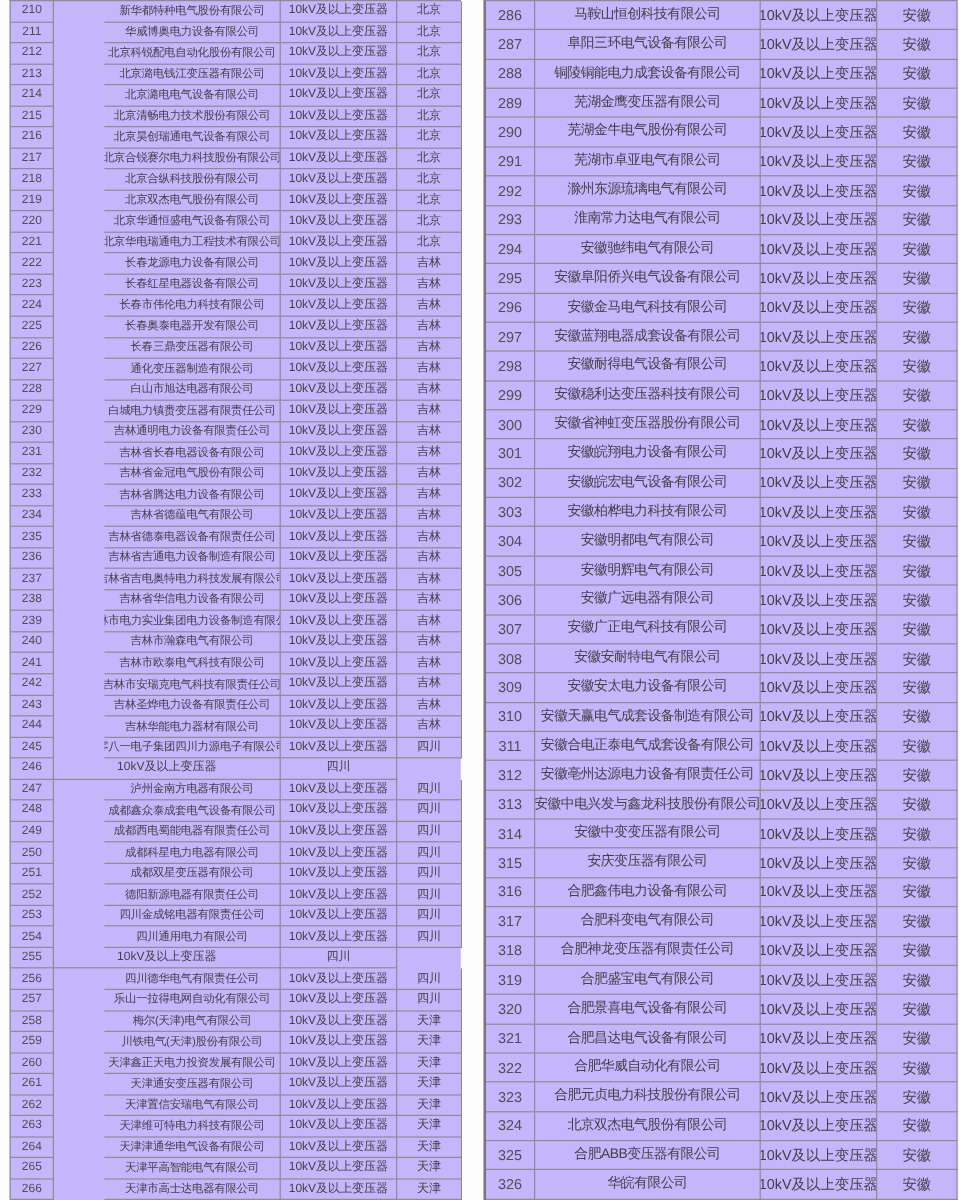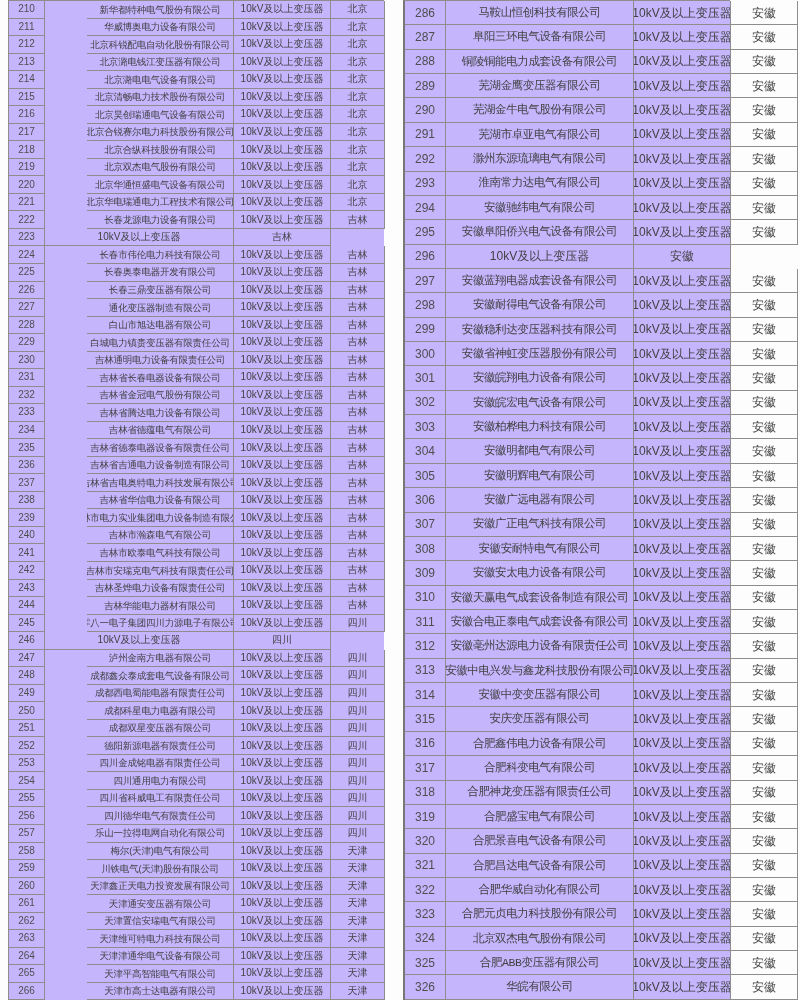--- a/index.html
+++ b/index.html
@@ -11,42 +11,42 @@
   }
   .supplier-table{
     position:absolute;top:0;bottom:0;
     display:flex;flex-direction:column;
     background:#c4b5fd;
     border-top:1px solid #8d8d8d;
     border-left:1px solid #8d8d8d;
     box-sizing:border-box;
   }
   .supplier-table.left{left:8px;width:376px;}
-  .supplier-table.right{left:403px;width:327px;border-left:2px solid #777;}
+  .supplier-table.right{left:403px;width:395px;border-left:2px solid #777;}
   .row{
     flex:1 1 0;
     display:grid;
     box-sizing:border-box;
   }
   .left .row{grid-template-columns:36px 189px 97px 54px;}
   .right .row{grid-template-columns:41px 188px 97px 67px;}
   .cell{
     display:flex;align-items:center;justify-content:center;
     border-right:1px solid #8d8d8d;
     border-bottom:1px solid #8d8d8d;
     box-sizing:border-box;
     white-space:nowrap;
     overflow:hidden;
     text-align:center;
     line-height:1;
   }
   .left .cell{font-size:10px;}
   .left .cell.c1{font-size:9.5px;letter-spacing:-0.2px;margin-left:42px;}
   .right .cell{font-size:12px;}
-  .right .cell.c1{font-size:11.5px;letter-spacing:-0.4px;font-family:Liberation Mono, monospace;}
+  .right .cell.c1{font-size:11.5px;letter-spacing:-0.4px;}
   .cell.c0{color:#4f4f4f;}
 </style>
 </head>
 <body>
 
 <div class="supplier-table left">
     <div class="row">
       <div class="cell c0">210</div>
       <div class="cell c1">新华都特种电气股份有限公司</div>
       <div class="cell c2">10kV及以上变压器</div>
@@ -119,20 +119,21 @@
       <div class="cell c3">北京</div>
     </div>
     <div class="row">
       <div class="cell c0">222</div>
       <div class="cell c1">长春龙源电力设备有限公司</div>
       <div class="cell c2">10kV及以上变压器</div>
       <div class="cell c3">吉林</div>
     </div>
     <div class="row">
       <div class="cell c0">223</div>
+      <div class="cell c1">长春红星电器设备有限公司</div>
       <div class="cell c2">10kV及以上变压器</div>
       <div class="cell c3">吉林</div>
     </div>
     <div class="row">
       <div class="cell c0">224</div>
       <div class="cell c1">长春市伟伦电力科技有限公司</div>
       <div class="cell c2">10kV及以上变压器</div>
       <div class="cell c3">吉林</div>
     </div>
     <div class="row">
@@ -309,21 +310,20 @@
       <div class="cell c3">四川</div>
     </div>
     <div class="row">
       <div class="cell c0">254</div>
       <div class="cell c1">四川通用电力有限公司</div>
       <div class="cell c2">10kV及以上变压器</div>
       <div class="cell c3">四川</div>
     </div>
     <div class="row">
       <div class="cell c0">255</div>
-      <div class="cell c1">四川省科威电工有限责任公司</div>
       <div class="cell c2">10kV及以上变压器</div>
       <div class="cell c3">四川</div>
     </div>
     <div class="row">
       <div class="cell c0">256</div>
       <div class="cell c1">四川德华电气有限责任公司</div>
       <div class="cell c2">10kV及以上变压器</div>
       <div class="cell c3">四川</div>
     </div>
     <div class="row">
@@ -444,20 +444,21 @@
       <div class="cell c3">安徽</div>
     </div>
     <div class="row">
       <div class="cell c0">295</div>
       <div class="cell c1">安徽阜阳侨兴电气设备有限公司</div>
       <div class="cell c2">10kV及以上变压器</div>
       <div class="cell c3">安徽</div>
     </div>
     <div class="row">
       <div class="cell c0">296</div>
+      <div class="cell c1">安徽金马电气科技有限公司</div>
       <div class="cell c2">10kV及以上变压器</div>
       <div class="cell c3">安徽</div>
     </div>
     <div class="row">
       <div class="cell c0">297</div>
       <div class="cell c1">安徽蓝翔电器成套设备有限公司</div>
       <div class="cell c2">10kV及以上变压器</div>
       <div class="cell c3">安徽</div>
     </div>
     <div class="row">

